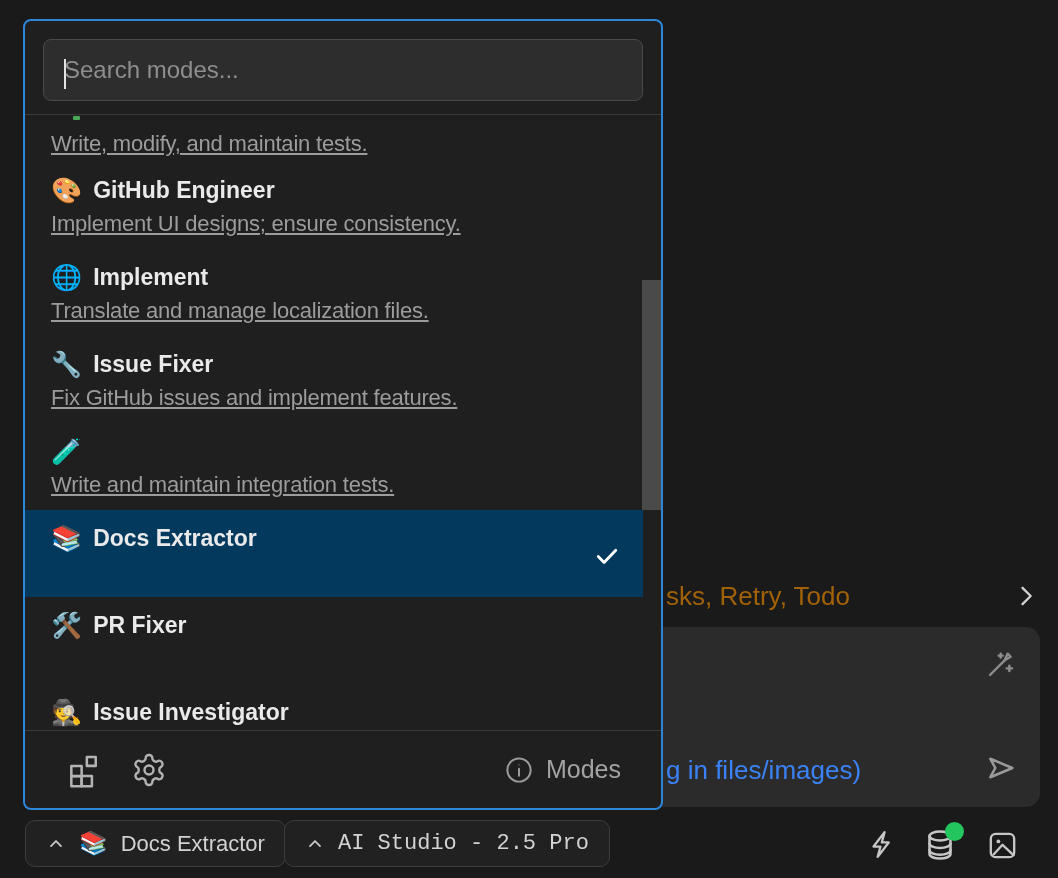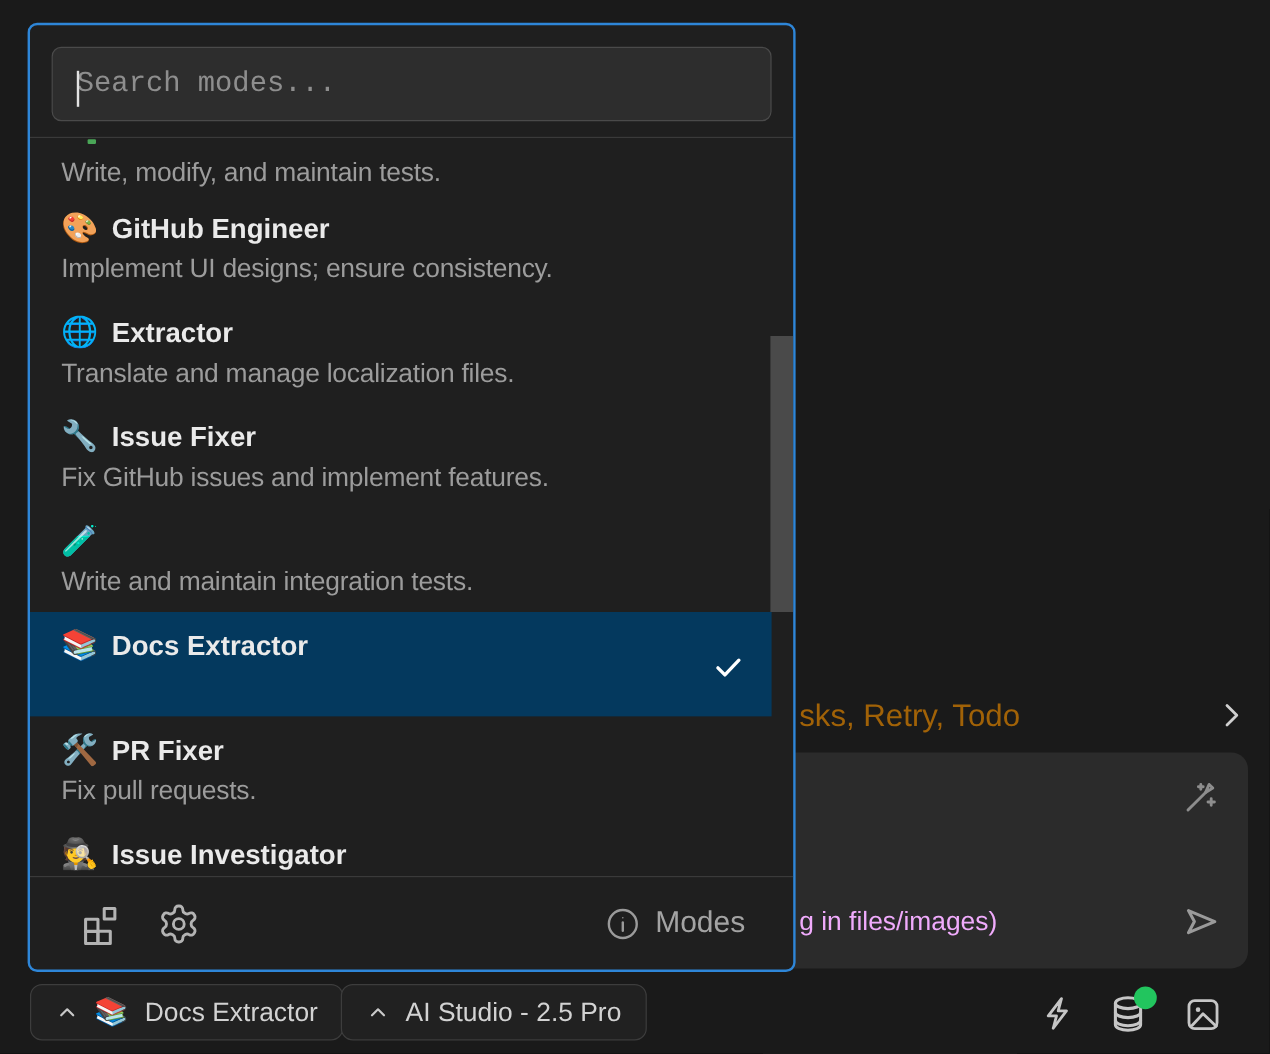--- a/index.html
+++ b/index.html
@@ -15,21 +15,21 @@
     display:flex; align-items:center; justify-content:space-between;
     color:#a16207; font-size:26px;
   }
   .context-row .chev { color:#d0d0d0; display:flex; }
   .chat-box {
     position:absolute; left:480px; top:627px; width:560px; height:180px;
     background:#2b2b2b; border-radius:14px;
   }
   .wand { position:absolute; right:24px; top:22px; color:#8d8d8d; }
   .chat-placeholder {
-    position:absolute; left:186px; top:128px; font-size:22px; color:#f0abfc;
+    position:absolute; left:186px; top:128px; font-size:26px; color:#3b82f6;
     white-space:nowrap;
   }
   .send { position:absolute; right:22px; top:124px; color:#9a9a9a; }
 
   
   .pill {
     position:absolute; top:820px; height:47px; display:inline-flex;
     align-items:center; gap:13px; padding:0 20px;
     background:#212121; border:1.5px solid #3d3d3d; border-radius:10px;
     color:#d2d2d2; font-size:22px; cursor:default; white-space:nowrap;
@@ -46,21 +46,21 @@
   
   .dropdown {
     position:absolute; left:23px; top:19px; width:640px; height:791px;
     background:#1f1f1f; border:2px solid #2e86d8; border-radius:8px;
     z-index:10; display:flex; flex-direction:column; overflow:hidden;
   }
   .search-wrap { position:relative; padding:18px 18px 13px 18px; }
   .search-input {
     width:100%; height:62px; background:#2d2d2d; border:1px solid #4a4a4a;
     border-radius:8px; padding:0 20px; font-size:24px; color:#dddddd;
-    outline:none; font-family:Liberation Mono, monospace;
+    outline:none; font-family:Liberation Sans, sans-serif;
   }
   .search-input::placeholder { color:#8e8e8e; }
   .caret {
     position:absolute; left:39px; top:38px; width:2px; height:30px;
     background:#e3e3e3;
   }
   .divider { height:1px; background:#3a3a3a; flex:none; }
 
   .mode-list { position:relative; height:615px; overflow:hidden; flex:none; }
   .mode-item {
@@ -69,21 +69,21 @@
   }
   .mode-item.partial { height:47px; padding-top:15px; }
   .mode-item.selected { background:#04395e; }
   .name-row {
     display:flex; align-items:center; gap:11px; height:30px;
     font-size:23px; font-weight:700; color:#eaeaea; white-space:nowrap;
   }
   .mode-emoji { font-size:25px; line-height:1; font-weight:400; }
   .mode-desc {
     margin-top:5px; font-size:22px; line-height:28px; color:#9c9c9c;
-    white-space:nowrap; overflow:hidden; letter-spacing:-0.2px;
+    white-space:nowrap; overflow:hidden; letter-spacing:-0.2px;text-decoration:underline;
   }
   .partial .mode-desc { margin-top:0; }
   .sliver {
     position:absolute; left:48px; top:1px; width:7px; height:4px;
     background:#4aa657; border-radius:1px;
   }
   .check { position:absolute; right:22px; top:32px; color:#ffffff; }
   .scroll-thumb {
     position:absolute; right:0; top:165px; width:19px; height:230px;
     background:#4a4a4a;
@@ -135,21 +135,21 @@
 
   <div class="pill" style="left:25px;">
     <span class="chev-up">
       <svg width="20" height="20" viewBox="0 0 24 24" fill="none" stroke="currentColor" stroke-width="2.2" stroke-linecap="round" stroke-linejoin="round">
           <path d="M6 14.5l6-6 6 6"></path>
         </svg>
     </span>
     <span class="pill-emoji">📚</span>
     <span>Docs Extractor</span>
   </div>
-  <div class="pill" style="left:284px;">
+  <div class="pill" style="left:284px;font-family:Liberation Mono, monospace;">
     <span class="chev-up">
       <svg width="20" height="20" viewBox="0 0 24 24" fill="none" stroke="currentColor" stroke-width="2.2" stroke-linecap="round" stroke-linejoin="round">
           <path d="M6 14.5l6-6 6 6"></path>
         </svg>
     </span>
     <span>AI Studio - 2.5 Pro</span>
   </div>
 
   <span class="bar-icon" style="left:866px; top:828px;">
     <svg width="33" height="33" viewBox="0 0 24 24" fill="none" stroke="currentColor" stroke-width="1.7" stroke-linejoin="round">
@@ -189,21 +189,21 @@
         <div class="mode-item">
           <div class="name-row">
             <span class="mode-emoji">🎨</span>
             <span>GitHub Engineer</span>
           </div>
           <div class="mode-desc">Implement UI designs; ensure consistency.</div>
         </div>
         <div class="mode-item">
           <div class="name-row">
             <span class="mode-emoji">🌐</span>
-            <span>Extractor</span>
+            <span>Implement</span>
           </div>
           <div class="mode-desc">Translate and manage localization files.</div>
         </div>
         <div class="mode-item">
           <div class="name-row">
             <span class="mode-emoji">🔧</span>
             <span>Issue Fixer</span>
           </div>
           <div class="mode-desc">Fix GitHub issues and implement features.</div>
         </div>
@@ -222,21 +222,20 @@
             <svg width="28" height="28" viewBox="0 0 24 24" fill="none" stroke="currentColor" stroke-width="2.4" stroke-linecap="round" stroke-linejoin="round">
               <path d="M4.5 12.5l5 5L19.5 7"></path>
             </svg>
           </span>
         </div>
         <div class="mode-item">
           <div class="name-row">
             <span class="mode-emoji">🛠️</span>
             <span>PR Fixer</span>
           </div>
-          <div class="mode-desc">Fix pull requests.</div>
         </div>
         <div class="mode-item">
           <div class="name-row">
             <span class="mode-emoji">🕵️</span>
             <span>Issue Investigator</span>
           </div>
         </div>
         <div class="scroll-thumb"></div>
     </div>
 

